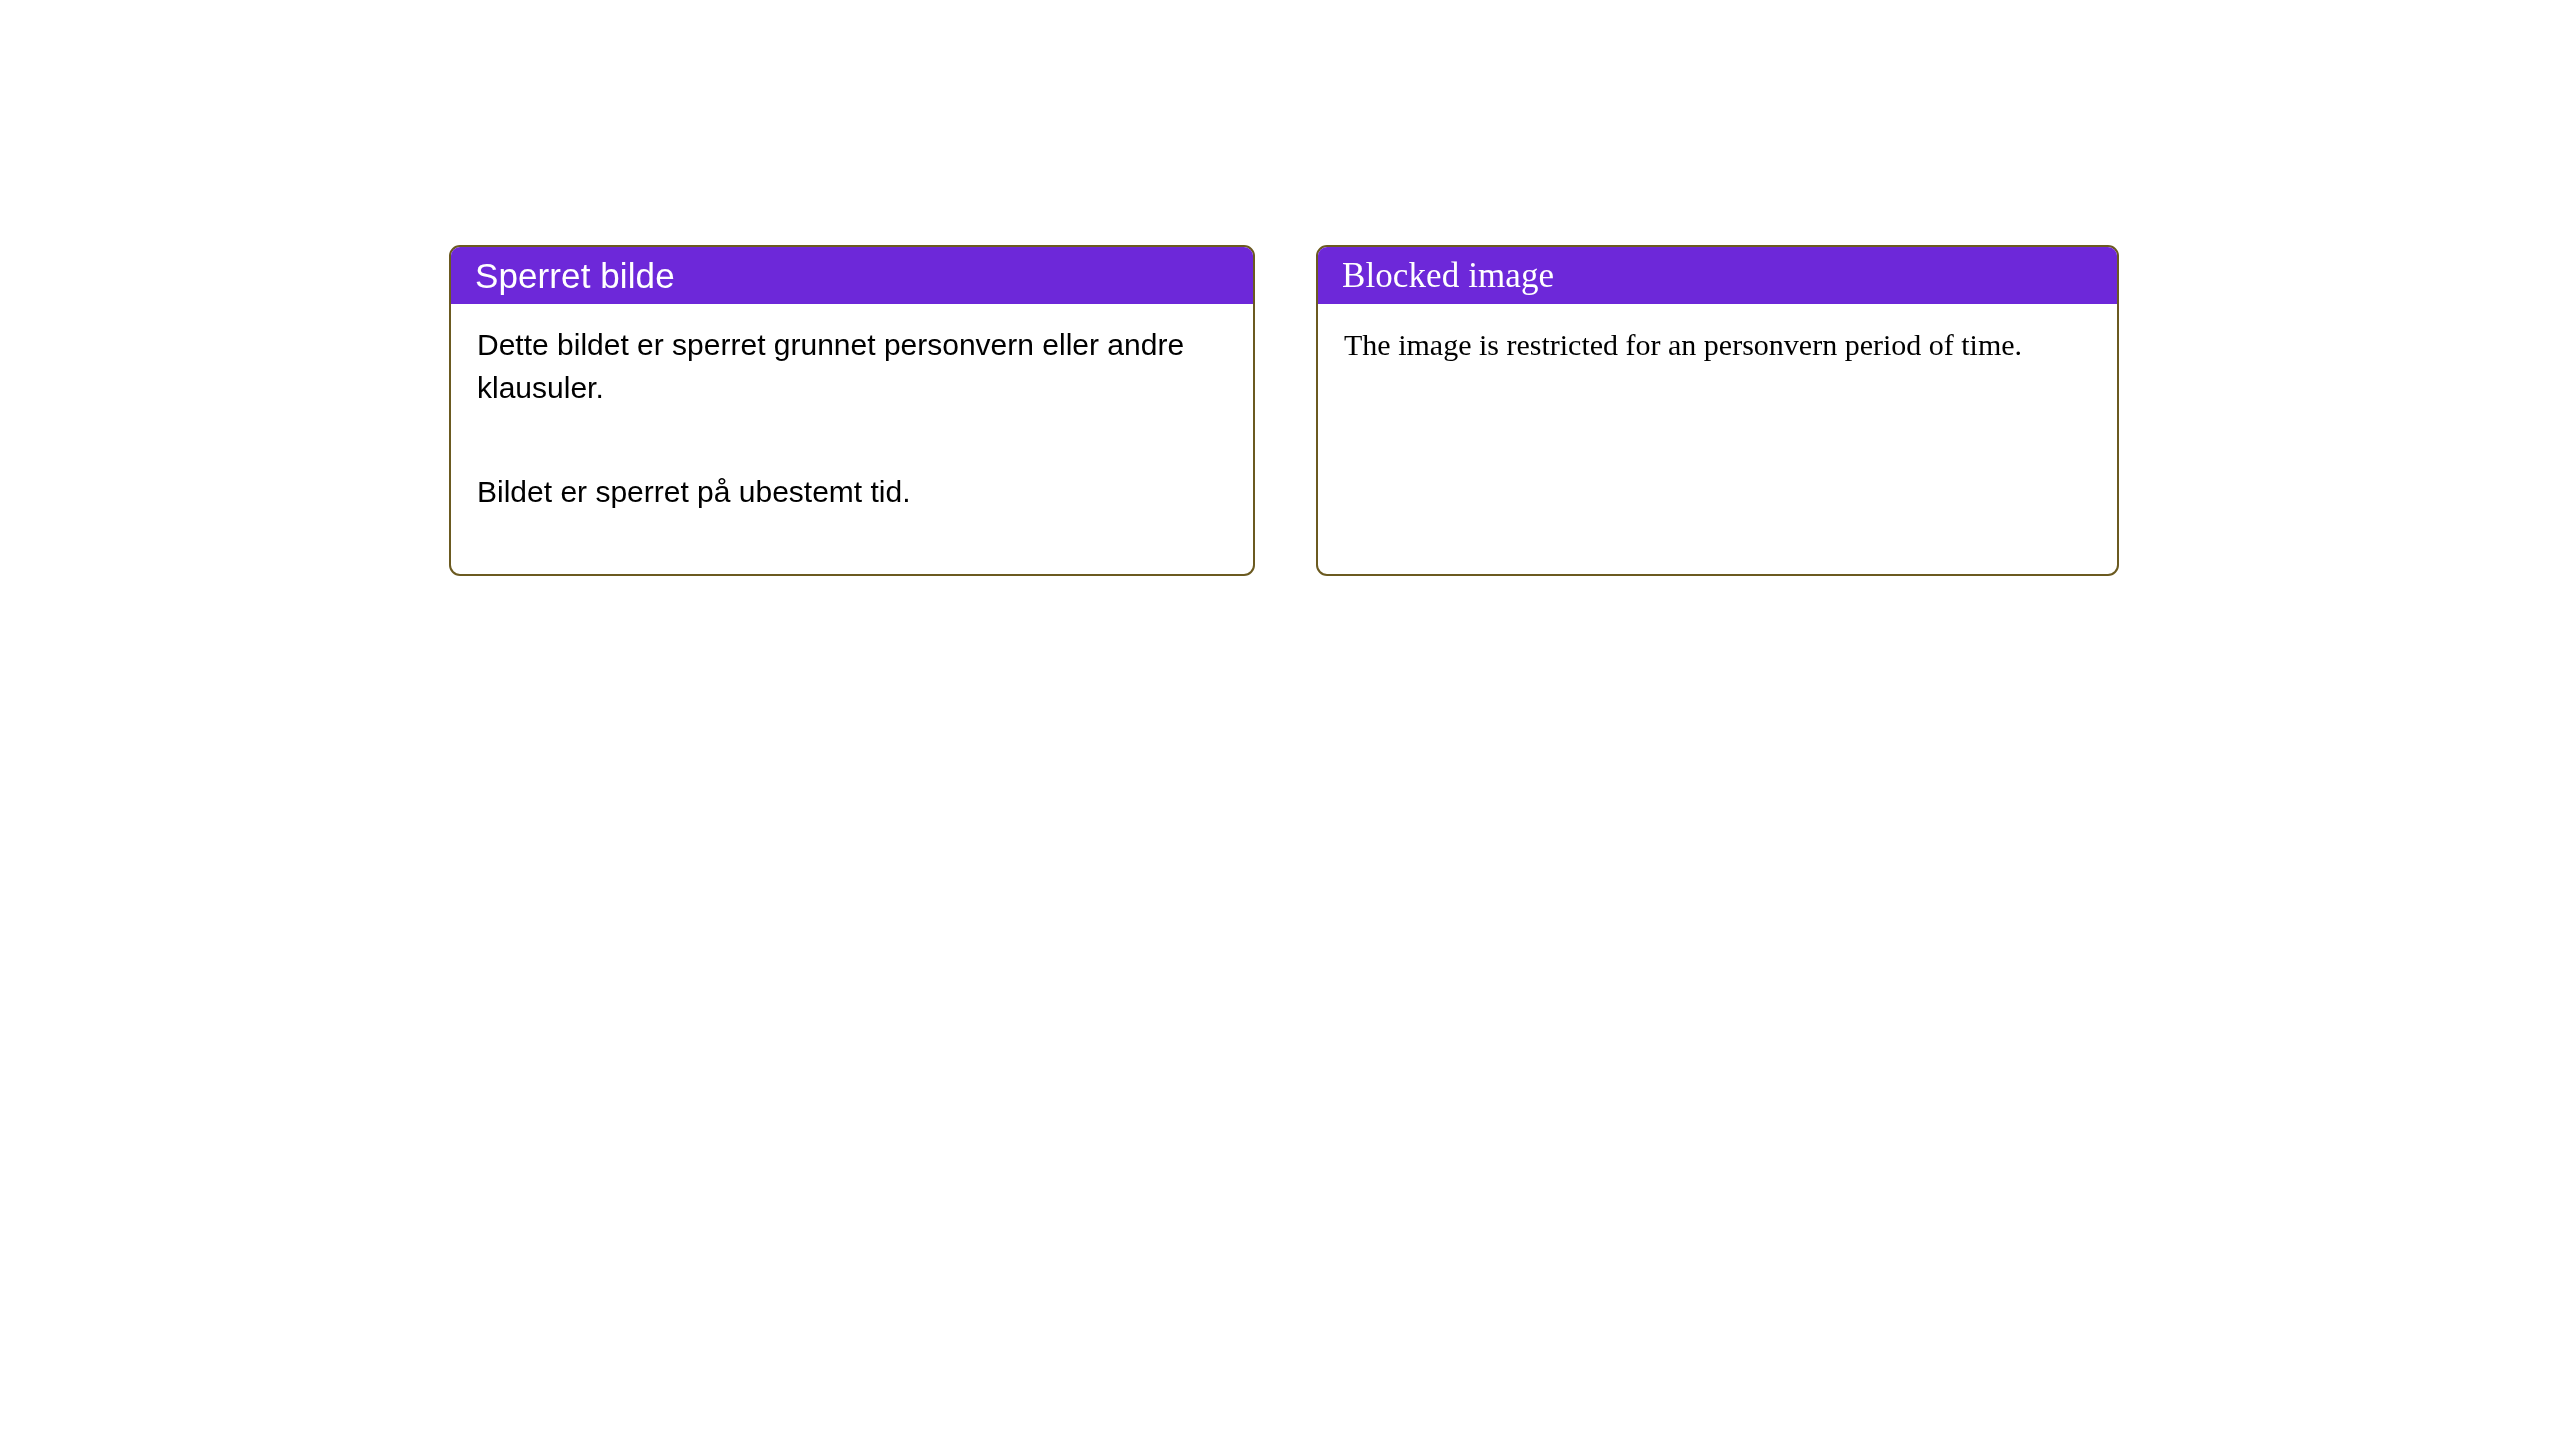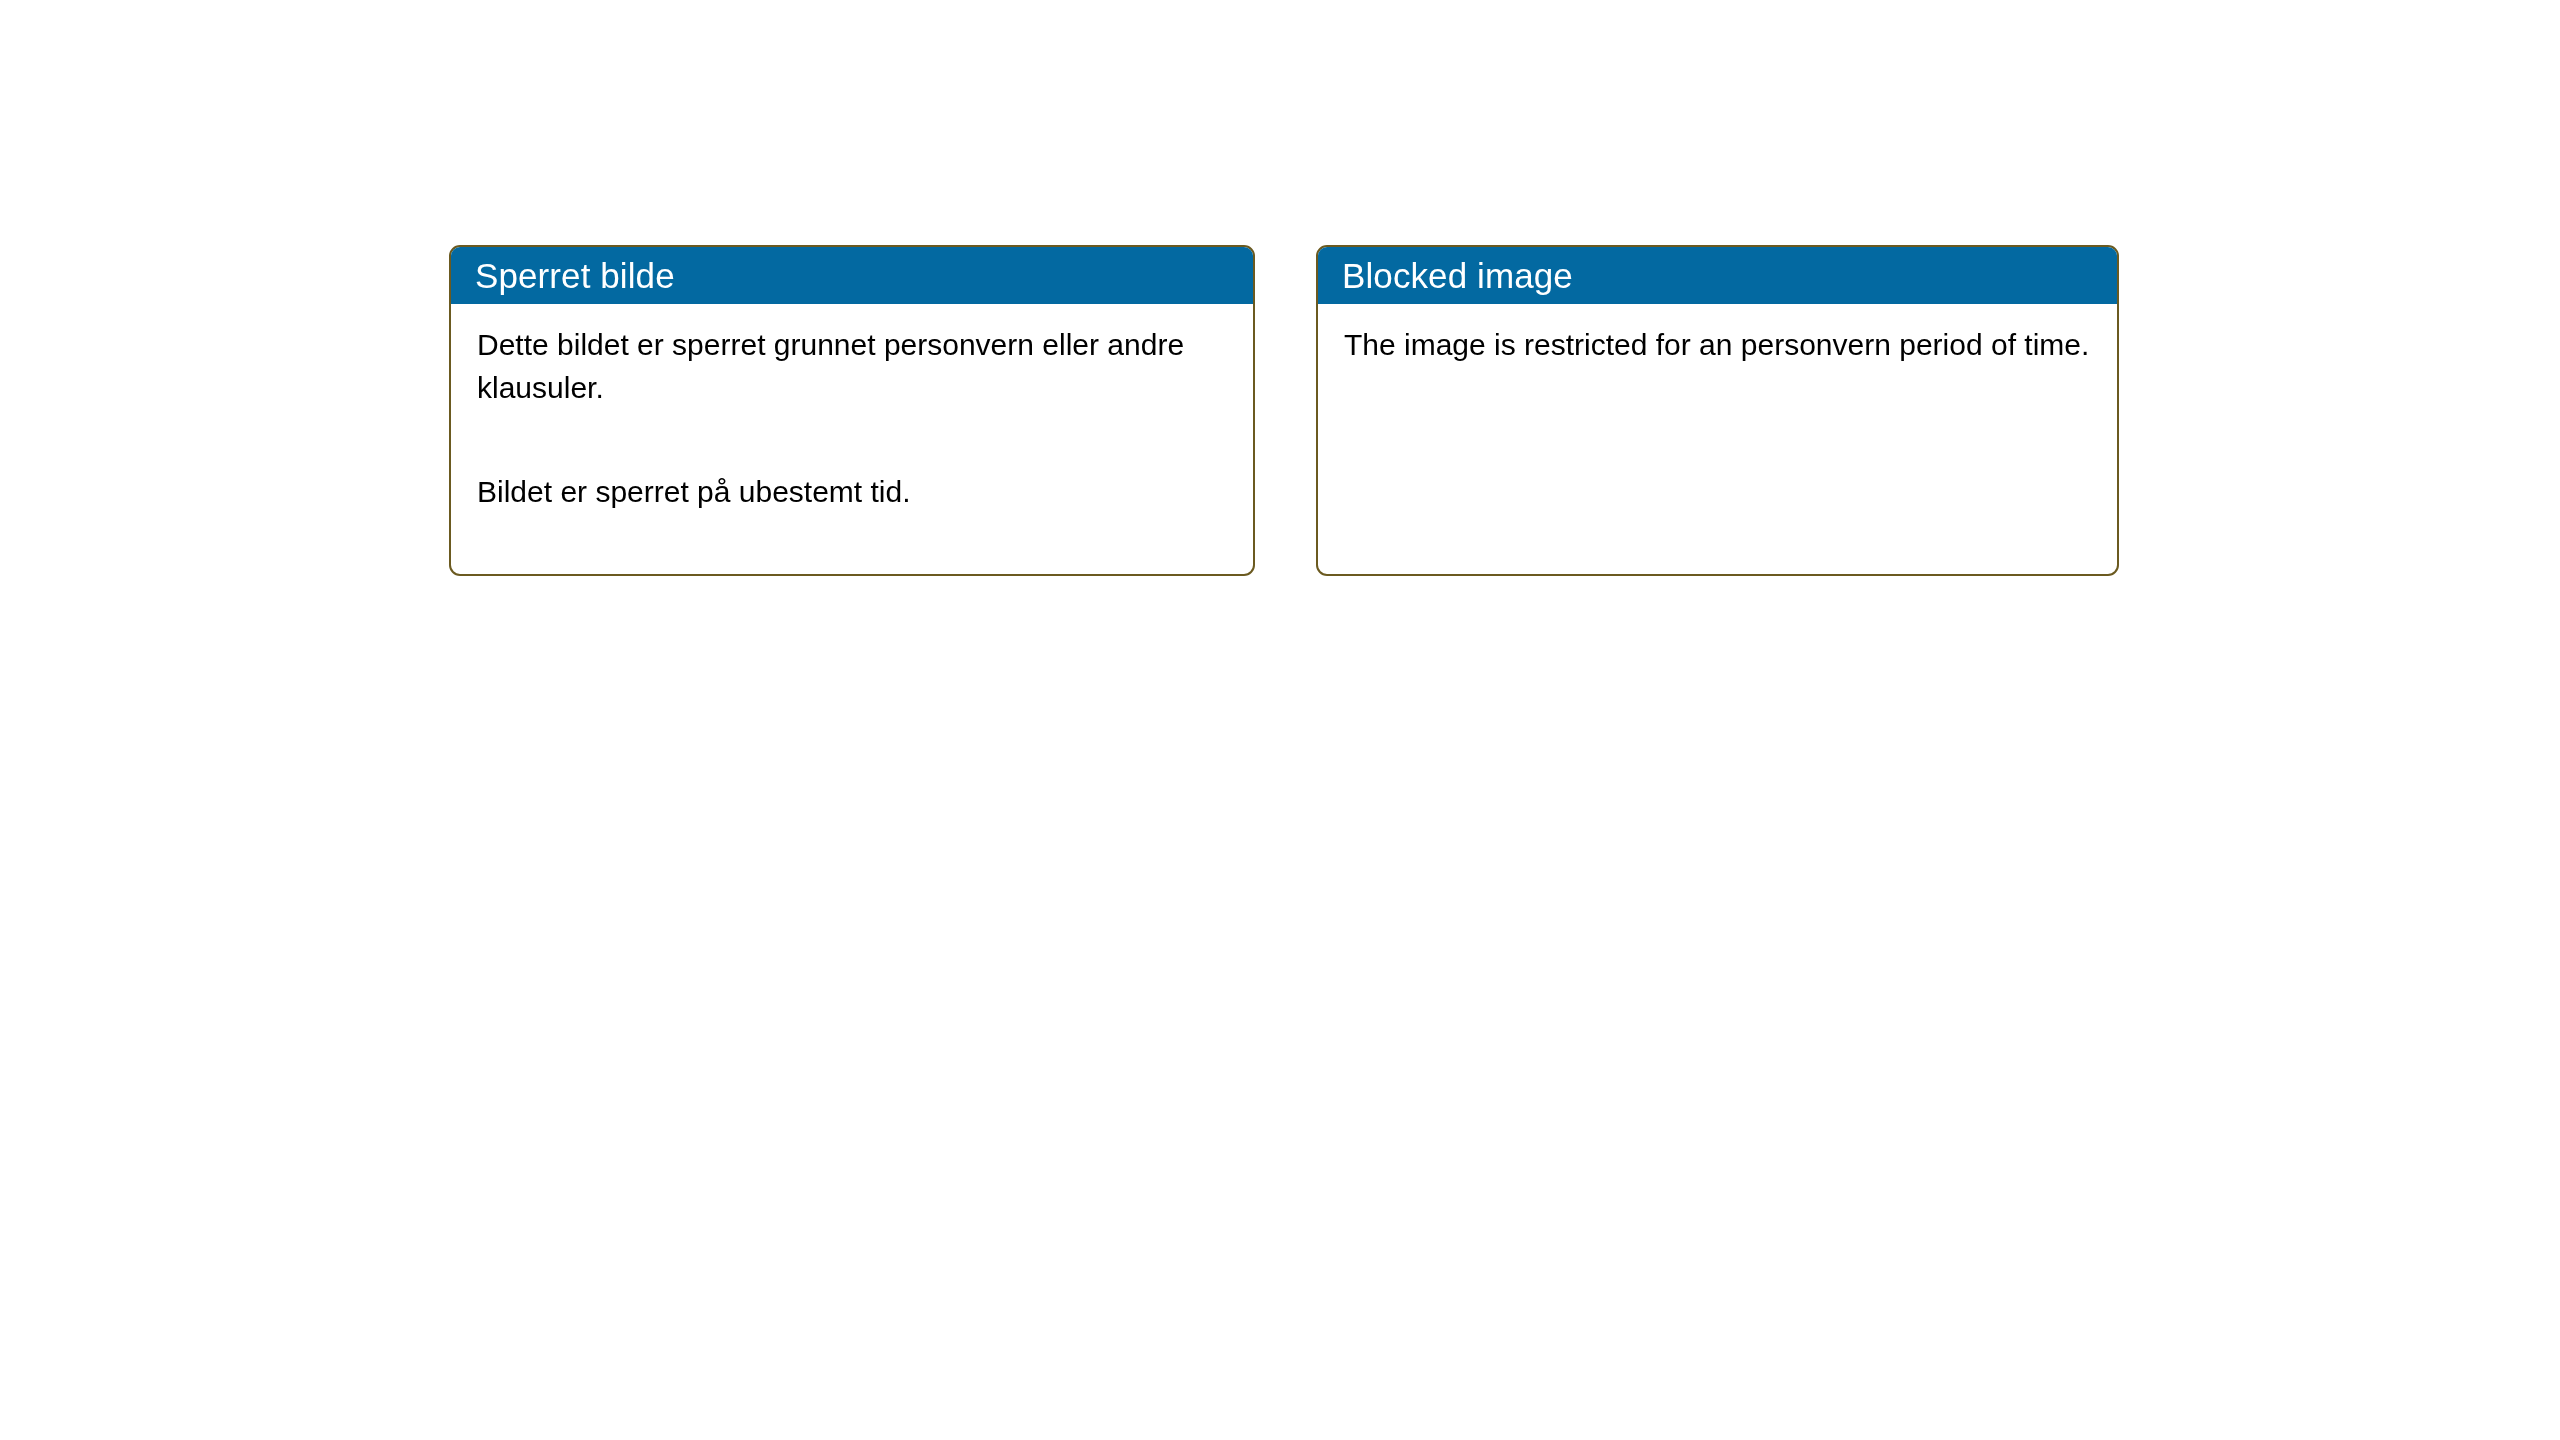--- a/index.html
+++ b/index.html
@@ -24,26 +24,26 @@
   .notice-panel {
     position: absolute;
     box-sizing: border-box;
     background: #ffffff;
     border: 2px solid #6b5a20;
     border-radius: 11px;
     overflow: hidden;
   }
 
   .panel-no { left: 449px; top: 245px; width: 806px; height: 331px; }
-  .panel-en { left: 1316px; top: 245px; width: 803px; height: 331px; }
+  .panel-en { left: 1316px; top: 245px; width: 803px; height: 331px; font-family: Liberation Serif, serif; }
 
   .panel-header {
     box-sizing: border-box;
     height: 57px;
-    background: #0369a1;
+    background: #6d28d9;
     display: flex;
     align-items: center;
     padding-left: 24px;
   }
 
   .panel-title {
     color: #ffffff;
     font-size: 35px;
     font-weight: 400;
     line-height: 1;

